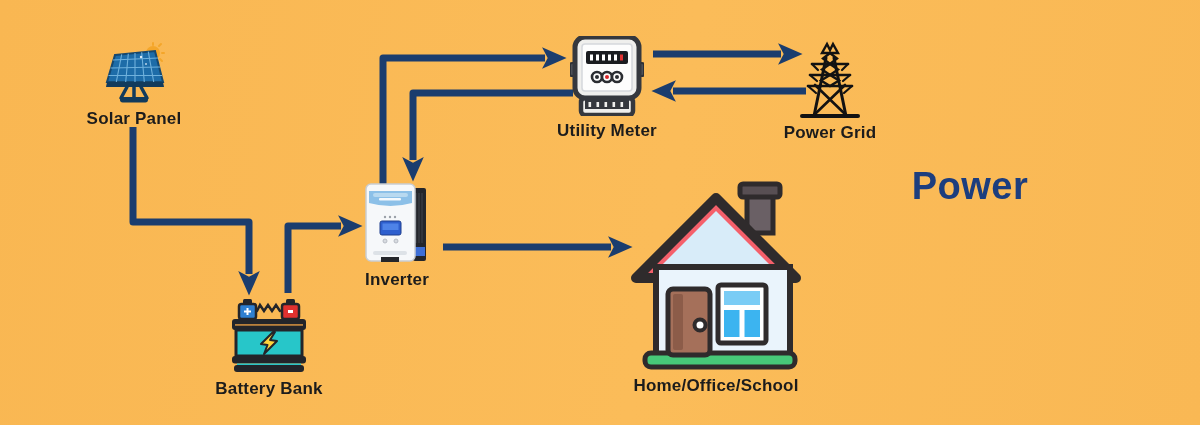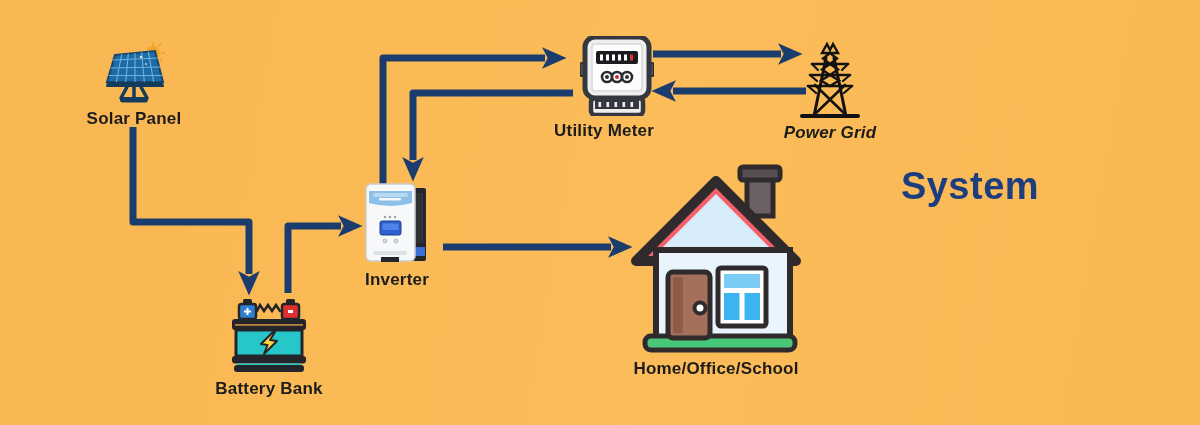--- a/index.html
+++ b/index.html
@@ -116,21 +116,21 @@
       <rect x="15" y="38" width="21" height="14" rx="2" fill="#2E5FCE" stroke="#1f3f8e"></rect>
       <rect x="17.5" y="40.5" width="16" height="6.5" fill="#4E83E8"></rect>
       <circle cx="20" cy="58" r="2" fill="#d7dbe0" stroke="#b7bcc4"></circle>
         <circle cx="31" cy="58" r="2" fill="#d7dbe0" stroke="#b7bcc4"></circle>
       <rect x="8" y="68" width="34" height="4" rx="2" fill="#DDE2E7"></rect>
       <rect x="16" y="74" width="18" height="5" fill="#24262b"></rect>
     </svg>
     <div class="node-label">Inverter</div>
   </div>
 
-  <div class="node" style="left:534px; top:36px; width:120px;align-items:flex-end;">
+  <div class="node" style="left:547px; top:36px; width:120px;">
     <svg width="74" height="80" viewBox="0 0 74 80">
       <rect x="0" y="27" width="8" height="13" rx="2" fill="#4E5158" stroke="#2E3136" stroke-width="2"></rect>
       <rect x="66" y="27" width="8" height="13" rx="2" fill="#4E5158" stroke="#2E3136" stroke-width="2"></rect>
       <rect x="11" y="62" width="52" height="17" rx="4" fill="#EFEFED" stroke="#35383E" stroke-width="4.5"></rect>
       <rect x="15" y="64" width="44" height="9" fill="#35383E"></rect>
       <g fill="#EFEFED">
         <rect x="18.5" y="66" width="2.6" height="5"></rect>
           <rect x="26.5" y="66" width="2.6" height="5"></rect>
         <rect x="34.5" y="66" width="2.6" height="5"></rect>
           <rect x="42.5" y="66" width="2.6" height="5"></rect>
@@ -150,21 +150,21 @@
       <circle cx="27" cy="41" r="5" fill="#FDFDFD" stroke="#2A2D32" stroke-width="2.6"></circle>
       <circle cx="37" cy="41" r="5" fill="#FDFDFD" stroke="#2A2D32" stroke-width="2.6"></circle>
       <circle cx="47" cy="41" r="5" fill="#FDFDFD" stroke="#2A2D32" stroke-width="2.6"></circle>
       <circle cx="27" cy="41" r="2" fill="#2A2D32"></circle>
       <circle cx="37" cy="41" r="2" fill="#D8262A"></circle>
       <circle cx="47" cy="41" r="2" fill="#2A2D32"></circle>
     </svg>
     <div class="node-label">Utility Meter</div>
   </div>
 
-  <div class="node" style="left:770px; top:38px; width:120px;font-style:italic;">
+  <div class="node" style="left:770px; top:38px; width:120px;">
     <svg width="62" height="80" viewBox="0 0 62 80">
       <g fill="none" stroke="#121212" stroke-linecap="round">
         <line x1="3" y1="78" x2="59" y2="78" stroke-width="4"></line>
         <line x1="15" y1="78" x2="27" y2="20" stroke-width="3"></line>
         <line x1="47" y1="78" x2="35" y2="20" stroke-width="3"></line>
         <line x1="16" y1="76" x2="46" y2="47" stroke-width="2.6"></line>
         <line x1="46" y1="76" x2="16" y2="47" stroke-width="2.6"></line>
         <line x1="13" y1="26" x2="49" y2="26" stroke-width="2.6"></line>
         <line x1="11" y1="37" x2="51" y2="37" stroke-width="2.6"></line>
         <line x1="9" y1="48" x2="53" y2="48" stroke-width="2.6"></line>
@@ -176,37 +176,37 @@
         <line x1="53" y1="48" x2="45" y2="55" stroke-width="2.2"></line>
         <path d="M31,15 L24,20.5 L31,26 L38,20.5 Z" stroke-width="2.4"></path>
         <path d="M31,26 L23,31.5 L31,37 L39,31.5 Z" stroke-width="2.4"></path>
         <path d="M31,37 L22,42.5 L31,48 L40,42.5 Z" stroke-width="2.4"></path>
         <path d="M23,15 L28,6 L31,12 L34,6 L39,15 L23,15 Z" stroke-width="2.4"></path>
       </g>
     </svg>
     <div class="node-label">Power Grid</div>
   </div>
 
-  <div class="node" style="left:628px; top:164px; width:176px;">
+  <div class="node" style="left:628px; top:181px; width:176px;">
     <svg width="176" height="190" viewBox="0 0 176 190">
       <rect x="119" y="12" width="26" height="40" fill="#6A6065" stroke="#2F2B2C" stroke-width="5"></rect>
       <rect x="112" y="3" width="40" height="13" rx="3" fill="#584F53" stroke="#2F2B2C" stroke-width="5"></rect>
       <polygon points="8,97 88,17 168,97" fill="#F4606B" stroke="#2F2B2C" stroke-width="10" stroke-linejoin="round"></polygon>
       <polygon points="30,88 88,30 146,88" fill="#D8ECF9"></polygon>
       <rect x="28" y="86" width="134" height="90" fill="#EAF4FC" stroke="#2F2B2C" stroke-width="6"></rect>
       <rect x="17" y="172" width="150" height="14" rx="6" fill="#47C878" stroke="#2F2B2C" stroke-width="5"></rect>
       <rect x="40" y="108" width="42" height="66" rx="5" fill="#A5705A" stroke="#2F2B2C" stroke-width="5"></rect>
       <rect x="45" y="113" width="10" height="56" rx="2" fill="#8C5C49"></rect>
       <circle cx="72" cy="144" r="5.5" fill="#FFFFFF" stroke="#2F2B2C" stroke-width="4"></circle>
       <rect x="90" y="104" width="48" height="58" rx="3" fill="#FFFFFF" stroke="#2F2B2C" stroke-width="5"></rect>
       <rect x="96" y="110" width="36" height="46" fill="#3CB4F0"></rect>
       <rect x="96" y="110" width="36" height="14" fill="#7ACCF5"></rect>
       <rect x="96" y="124" width="36" height="5" fill="#FFFFFF"></rect>
       <rect x="111.5" y="124" width="5" height="32" fill="#FFFFFF"></rect>
     </svg>
     <div class="node-label">Home/Office/School</div>
   </div>
 
   <div class="title">
-    <div>System</div>
+    <div>Power</div>
   </div>
 
 </div>
 
 </body></html>

